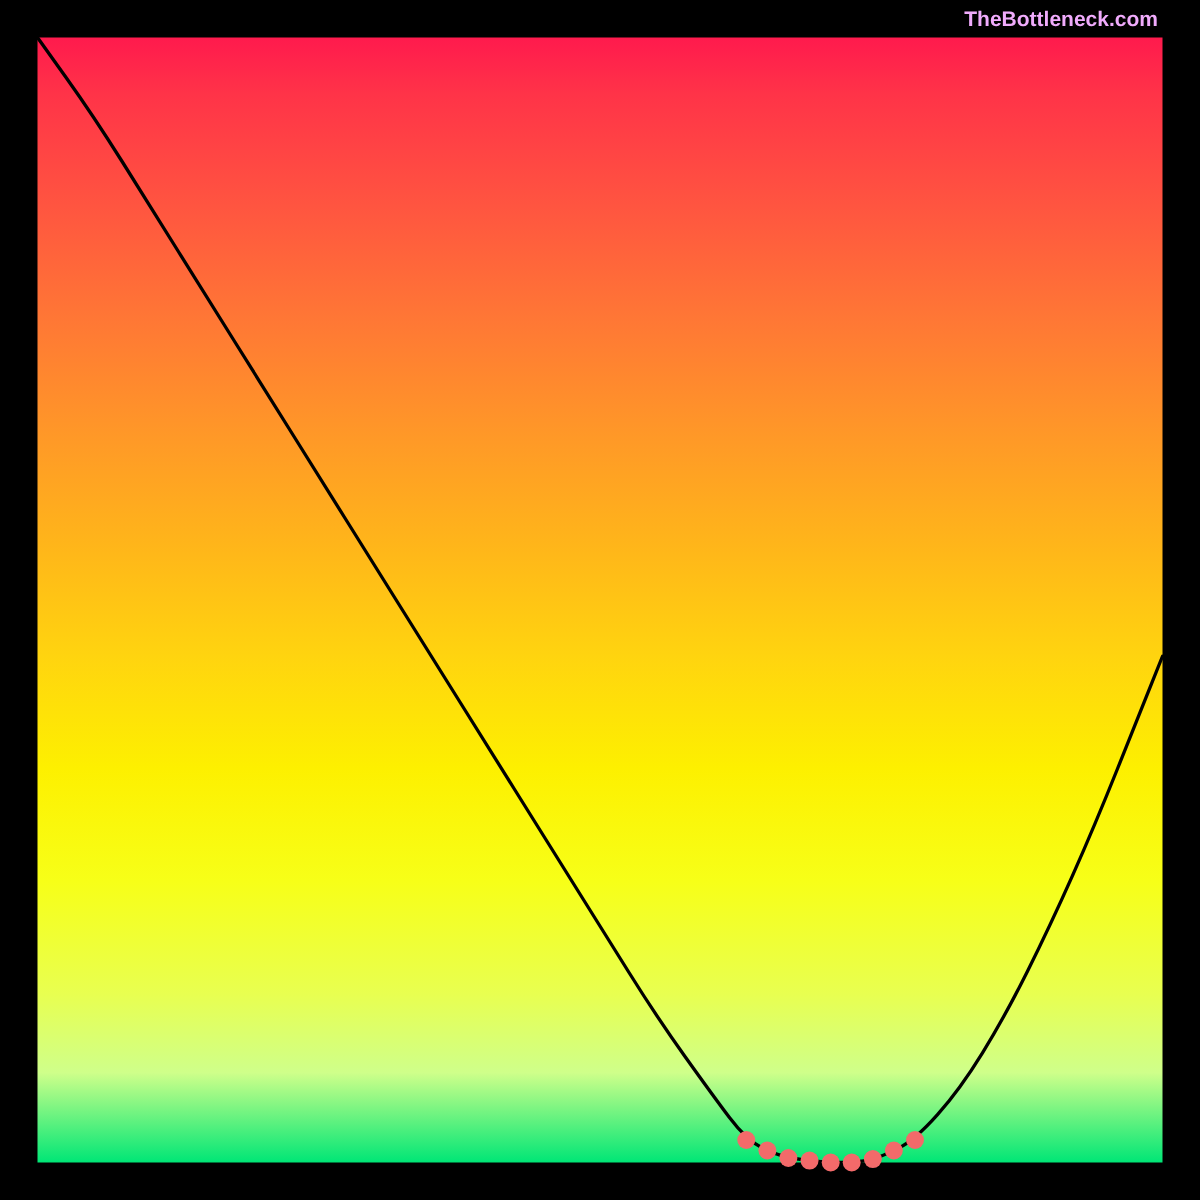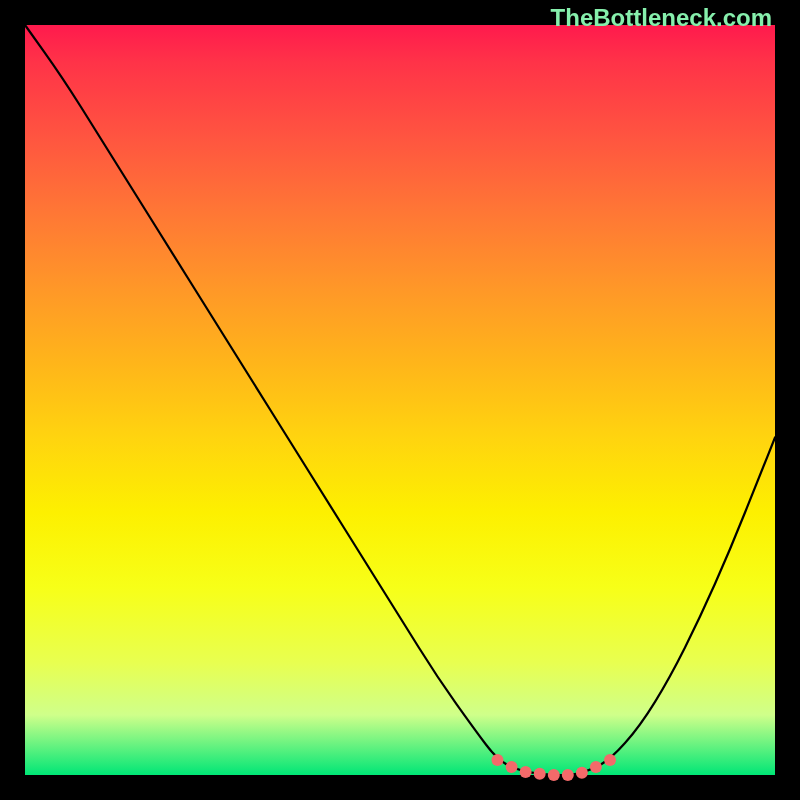--- a/index.html
+++ b/index.html
@@ -28,23 +28,23 @@
       #f7ff18 75%,
       #e8ff50 85%,
       #cfff8a 92%,
       #00e676 100%);
   }
   .attribution {
     position: absolute;
     top: 4px;
     right: 28px;
     font-family: Arial, Helvetica, sans-serif;
-    font-size: 24px;
+    font-size: 14px;
     font-weight: bold;
-    color: #86efac;
+    color: #f0abfc;
   }
   svg.curve {
     position: absolute;
     left: 25px;
     top: 25px;
     width: 750px;
     height: 750px;
     overflow: visible;
   }
 </style>

